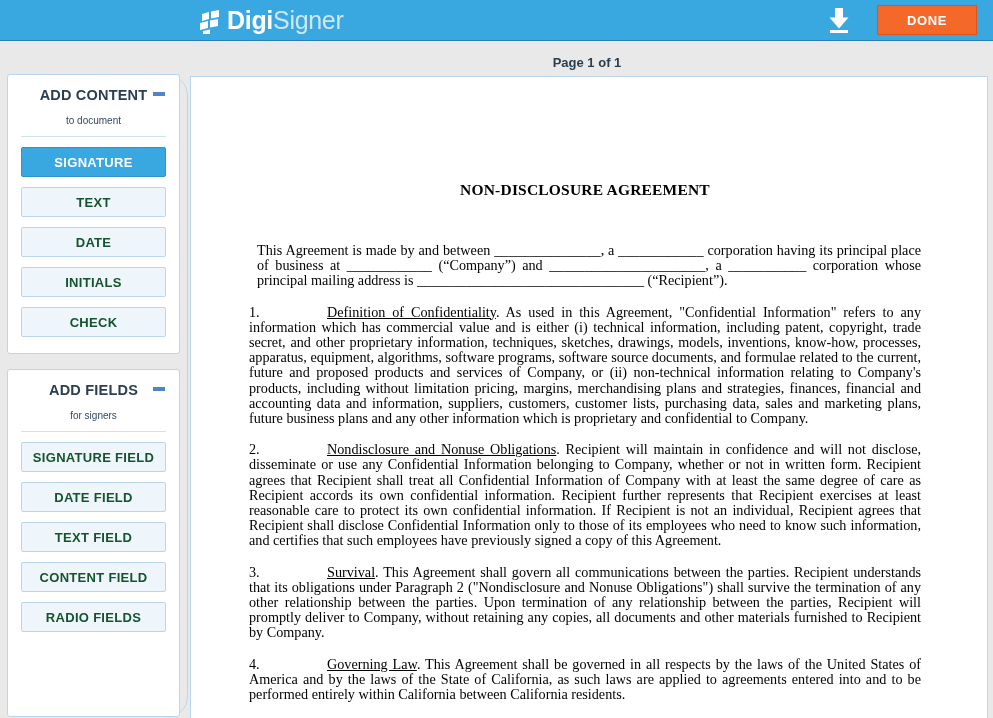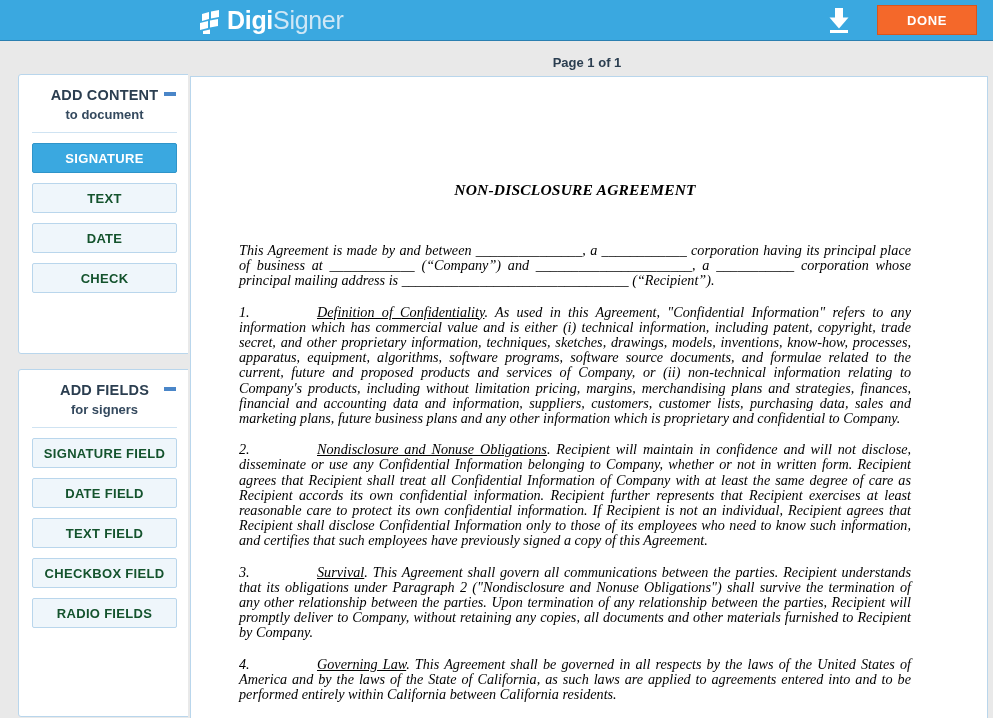--- a/index.html
+++ b/index.html
@@ -58,24 +58,25 @@
     position: absolute; left: 188px; top: 52px;
     width: 798px; height: 22px;
     text-align: center;
     font-size: 13px; font-weight: bold;
     color: #2b3e50;
     line-height: 22px;
   }
 
   
   #sidebar {
-    position: absolute; left: 12px; top: 74px;
+    position: absolute; left: 1px; top: 74px;
     width: 187px; height: 644px;
     background: #e9e9e9;
     border-right: 1px solid #b9d6ec;
+    border-radius: 22px;
   }
   .panel {
     position: absolute; left: 6px;
     width: 173px;
     background: #ffffff;
     border: 1px solid #b9d6ec;
     border-radius: 3px;
   }
   #panel-content { top: 0px; height: 280px; }
   #panel-fields { top: 295px; height: 348px; }
@@ -83,23 +84,22 @@
   .panel-head {
     position: relative;
     padding-top: 12px;
     text-align: center;
   }
   .panel-title {
     font-size: 14.5px; font-weight: bold;
     color: #2b3e50; letter-spacing: 0.2px;
   }
   .panel-sub {
-    font-size: 13px; color: #34495e;
-    margin-top: 4px;
-    font-weight: bold;
+    font-size: 10px; color: #34495e;
+    margin-top: 12px;
   }
   .collapse-icon {
     position: absolute; right: 14px; top: 17px;
     width: 12px; height: 4px;
     background: #4a86c8;
     cursor: pointer;
   }
   .panel-divider {
     margin: 10px auto 0 auto;
     width: 145px; height: 1px;
@@ -132,36 +132,36 @@
     overflow: hidden;
   }
   #doc-page {
     position: absolute; left: 2px; top: 2px;
     width: 798px; height: 700px;
     background: #ffffff;
     border: 1px solid #b9d6ec;
   }
   #doc-inner {
     position: absolute;
-    left: 48px; top: 104px;
+    left: 58px; top: 104px;
     width: 672px;
     font-family: "Liberation Serif", "DejaVu Serif", serif;
     color: #000000;
-    font-style: italic;
   }
   #doc-title {
     text-align: center;
     font-size: 15.5px; font-weight: bold;
     letter-spacing: 0.2px;
   }
   #doc-preamble {
     margin-top: 44px;
     font-size: 14.2px;
     line-height: 15.2px;
     text-align: justify;
+    margin-left: 8px;
   }
   .clause {
     margin-top: 16px;
     font-size: 14.2px;
     line-height: 15.2px;
     text-align: justify;
   }
   .clause-num {
     display: inline-block;
     width: 78px;
@@ -205,36 +205,37 @@
     <div class="panel-head">
       <div class="panel-title">ADD CONTENT</div>
       <div class="panel-sub">to document</div>
       <div class="collapse-icon"></div>
       <div class="panel-divider"></div>
     </div>
     <div class="btn-list">
       <div class="side-btn active">SIGNATURE</div>
       <div class="side-btn">TEXT</div>
       <div class="side-btn">DATE</div>
+      <div class="side-btn">INITIALS</div>
       <div class="side-btn">CHECK</div>
     </div>
   </div>
 
   <div class="panel" id="panel-fields">
     <div class="panel-head">
       <div class="panel-title">ADD FIELDS</div>
       <div class="panel-sub">for signers</div>
       <div class="collapse-icon"></div>
       <div class="panel-divider"></div>
     </div>
     <div class="btn-list">
       <div class="side-btn">SIGNATURE FIELD</div>
       <div class="side-btn">DATE FIELD</div>
       <div class="side-btn">TEXT FIELD</div>
-      <div class="side-btn">CHECKBOX FIELD</div>
+      <div class="side-btn">CONTENT FIELD</div>
       <div class="side-btn">RADIO FIELDS</div>
     </div>
   </div>
 
 </div>
 
 <div id="viewer">
   <div id="doc-page">
     <div id="doc-inner">
       <div id="doc-title">NON-DISCLOSURE AGREEMENT</div>

